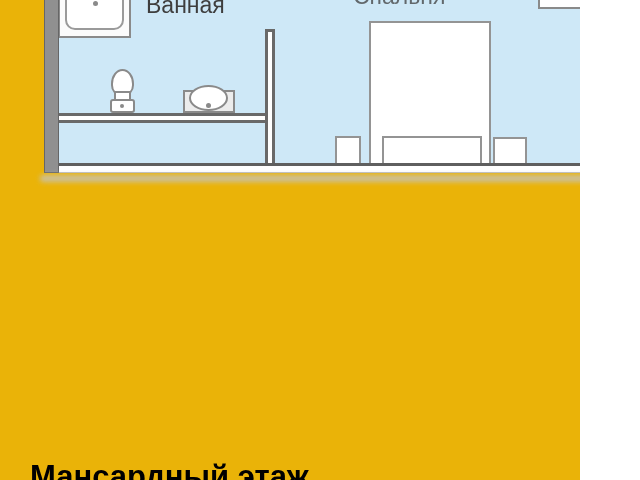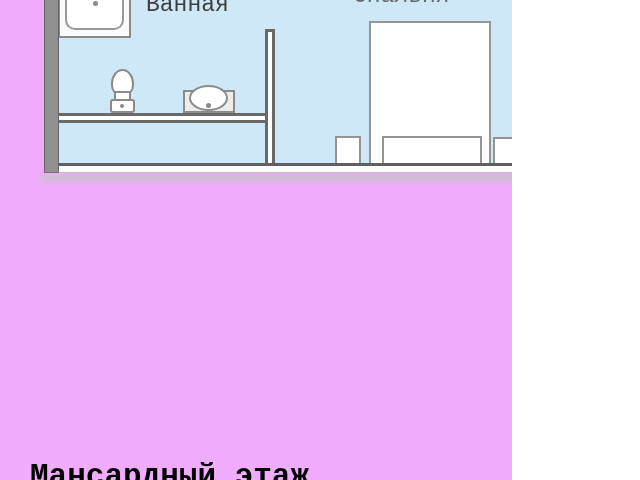--- a/index.html
+++ b/index.html
@@ -1,18 +1,18 @@
 <!DOCTYPE html>
 <html><head>
 <meta charset="utf-8">
 <style>
   html,body{margin:0;padding:0;background:#fff;}
   .canvas{
-    position:relative;width:512px;height:480px;overflow:hidden;background:#f0abfc;
-    font-family:Liberation Mono, monospace;
+    position:relative;width:580px;height:480px;overflow:hidden;background:#eab308;
+    font-family:Liberation Sans, sans-serif;
   }
   .abs{position:absolute;}
   
   .room-interior{left:59px;top:0;width:527px;height:163px;background:#cee8f7;}
   .wall-side{background:#909090;border:1px solid #666;box-sizing:border-box;}
   .left-wall{left:44px;top:-2px;width:15px;height:175px;}
   .right-wall{left:586px;top:-2px;width:16px;height:174px;}
   .floor-line{left:59px;top:163px;width:527px;height:3px;background:#5f5f5f;}
   .floor-band{left:59px;top:166px;width:527px;height:6px;background:#ffffff;border-bottom:1px solid #bdbdbd;}
   .plan-shadow{left:40px;top:175px;width:562px;height:7px;background:#c5c5c5;filter:blur(2.5px);opacity:.8;border-radius:4px;}

